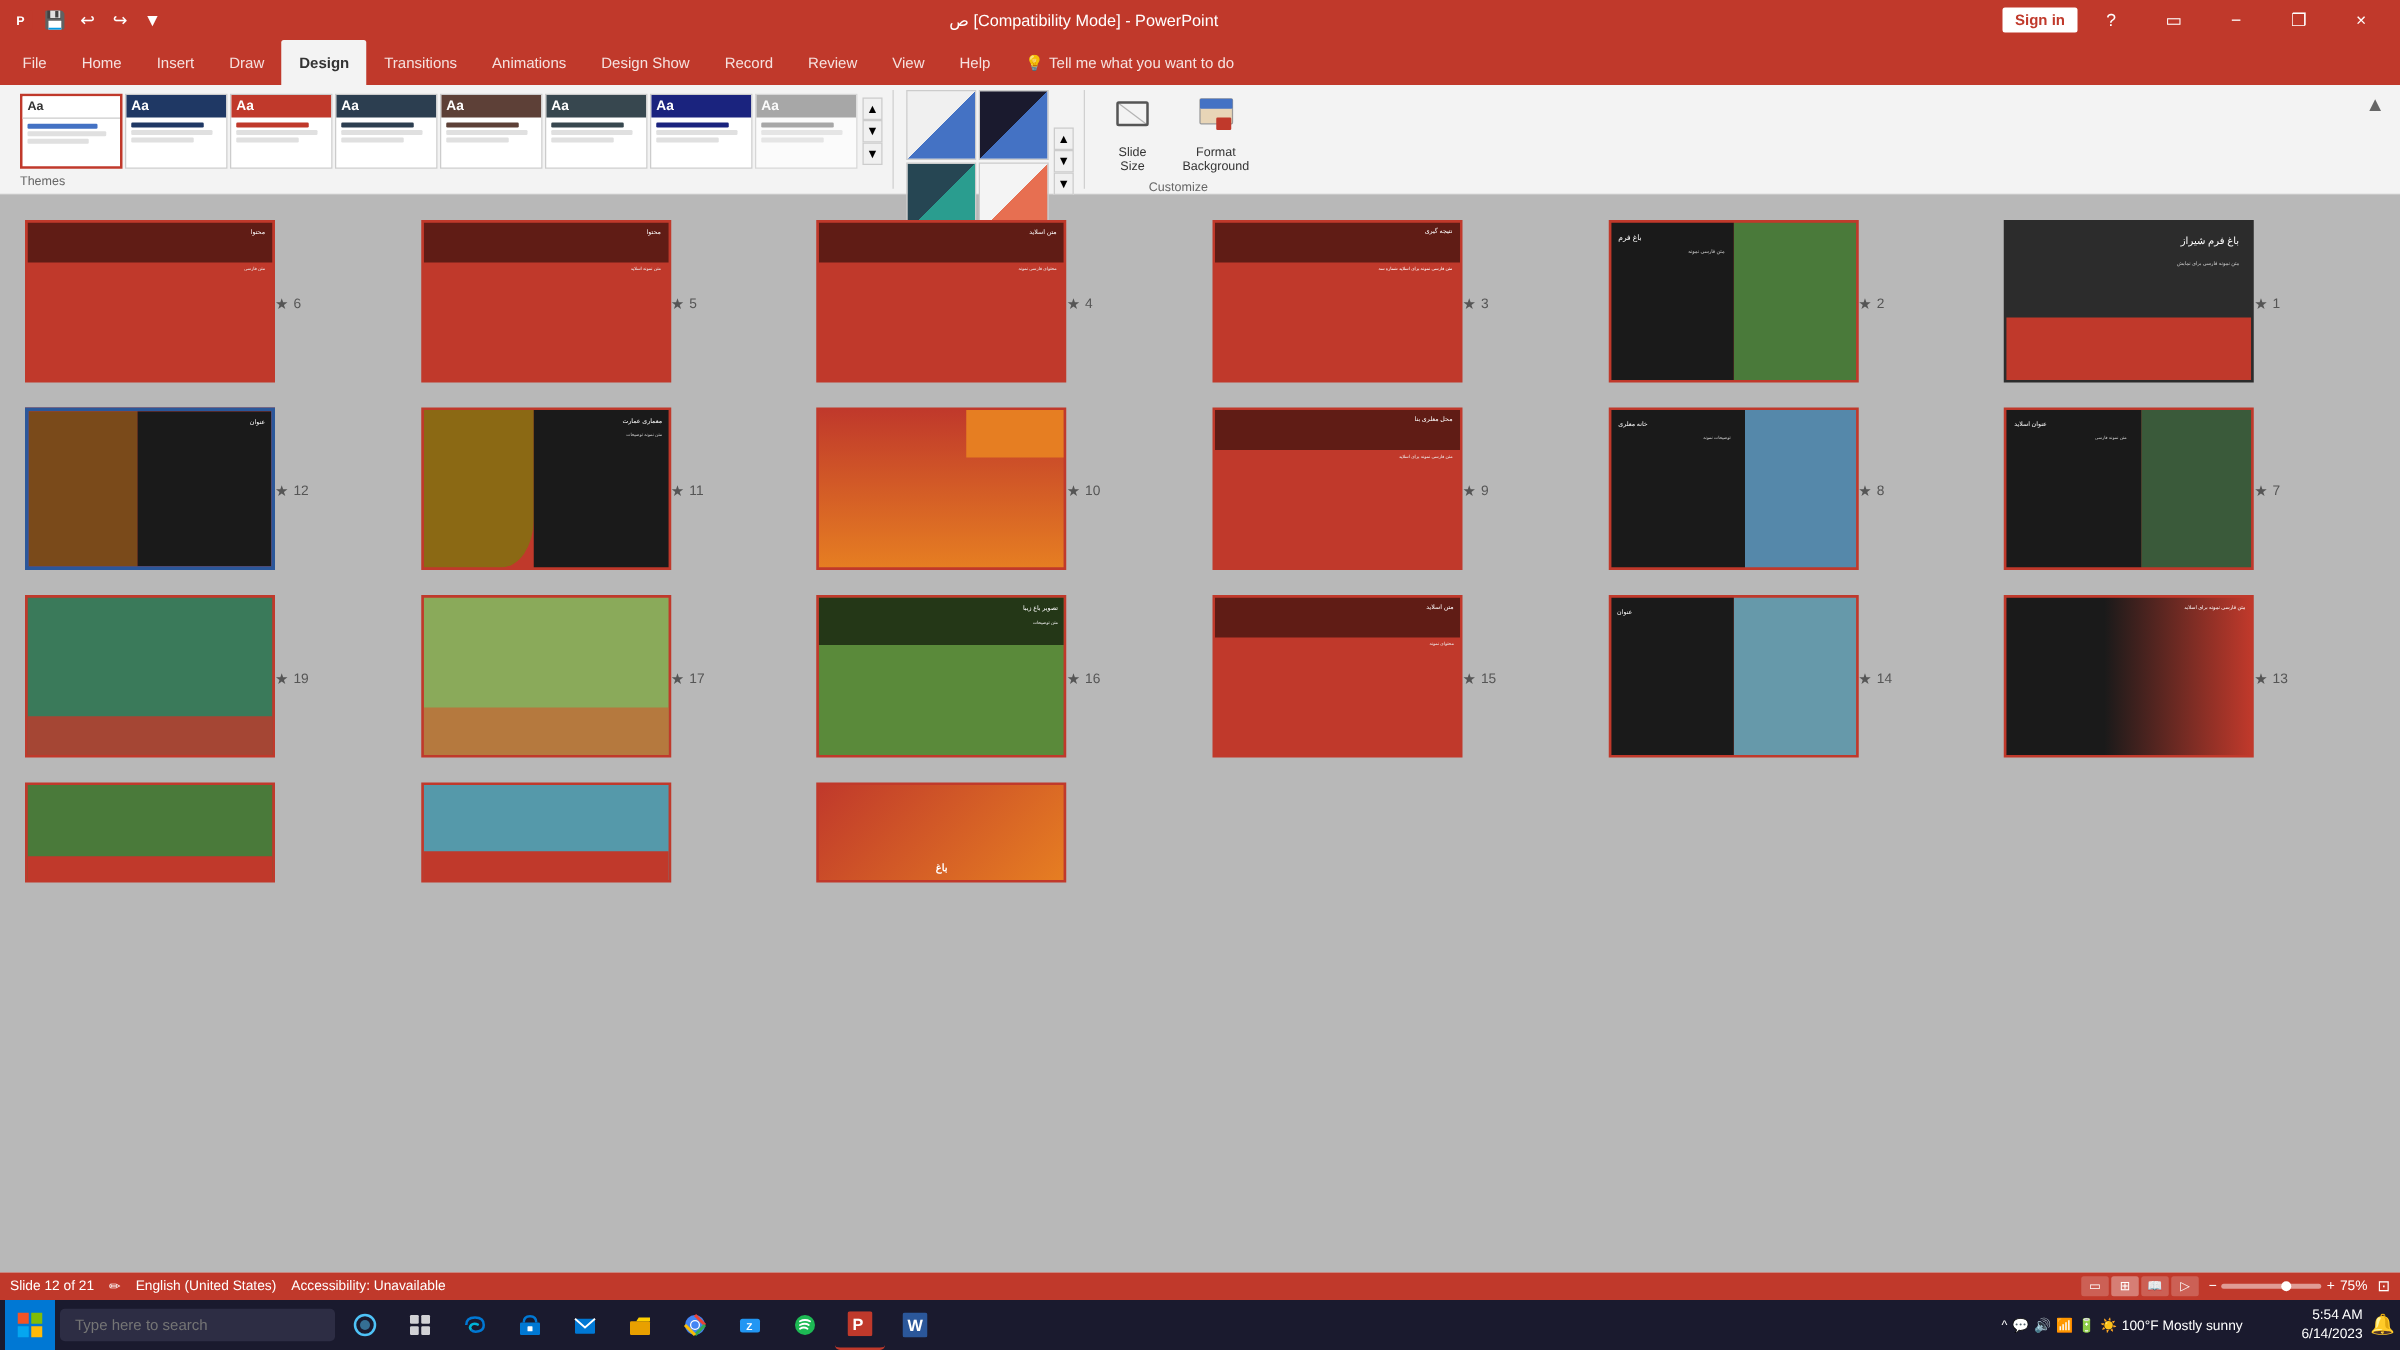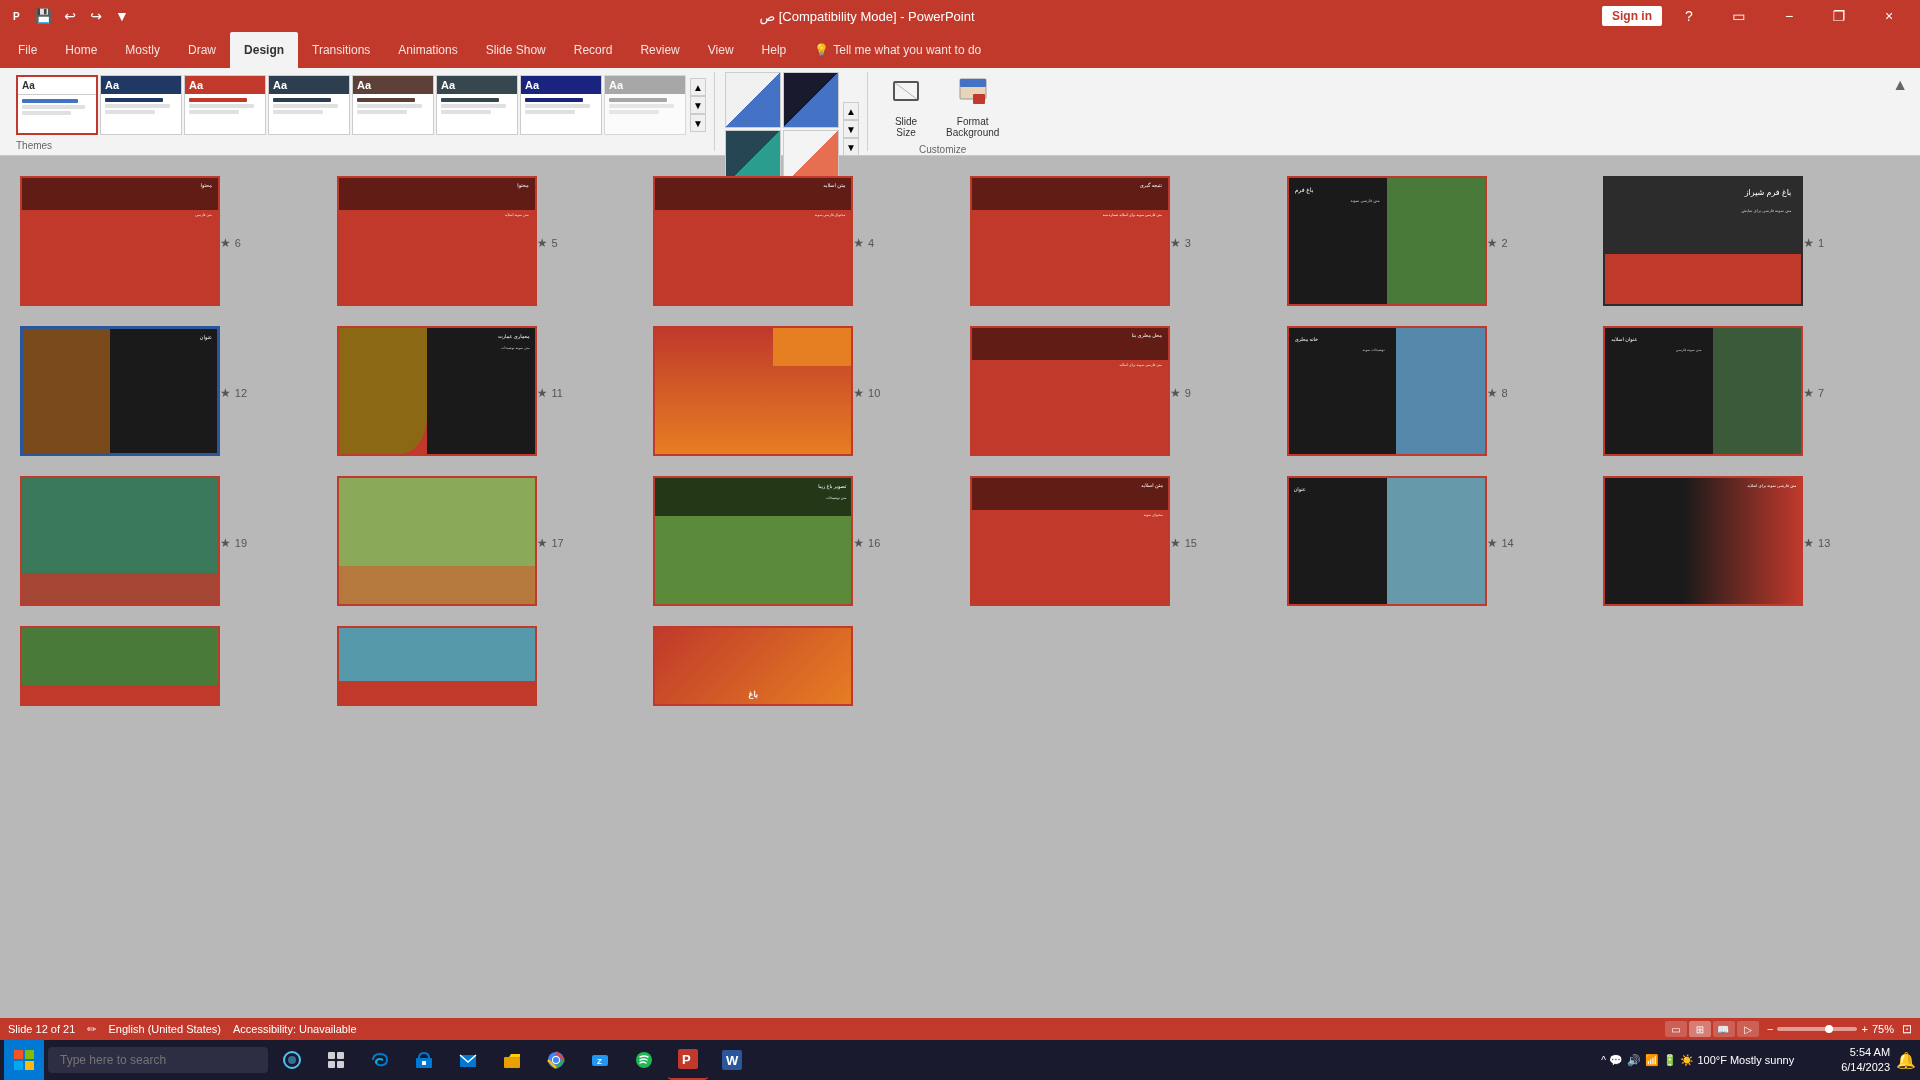--- a/index.html
+++ b/index.html
@@ -278,26 +278,26 @@
     <div class="title-btn">▭</div>
     <div class="title-btn">−</div>
     <div class="title-btn">❐</div>
     <div class="title-btn close">×</div>
   </div>
 </div>
 
 <div class="tab-bar">
   <div class="tab-item">File</div>
   <div class="tab-item">Home</div>
-  <div class="tab-item">Mostly</div>
+  <div class="tab-item">Insert</div>
   <div class="tab-item">Draw</div>
   <div class="tab-item active">Design</div>
   <div class="tab-item">Transitions</div>
   <div class="tab-item">Animations</div>
-  <div class="tab-item">Slide Show</div>
+  <div class="tab-item">Design Show</div>
   <div class="tab-item">Record</div>
   <div class="tab-item">Review</div>
   <div class="tab-item">View</div>
   <div class="tab-item">Help</div>
   <div class="tab-item" style="display:flex;align-items:center;gap:4px;">
     <span>💡</span>
     <span>Tell me what you want to do</span>
   </div>
 </div>
 

